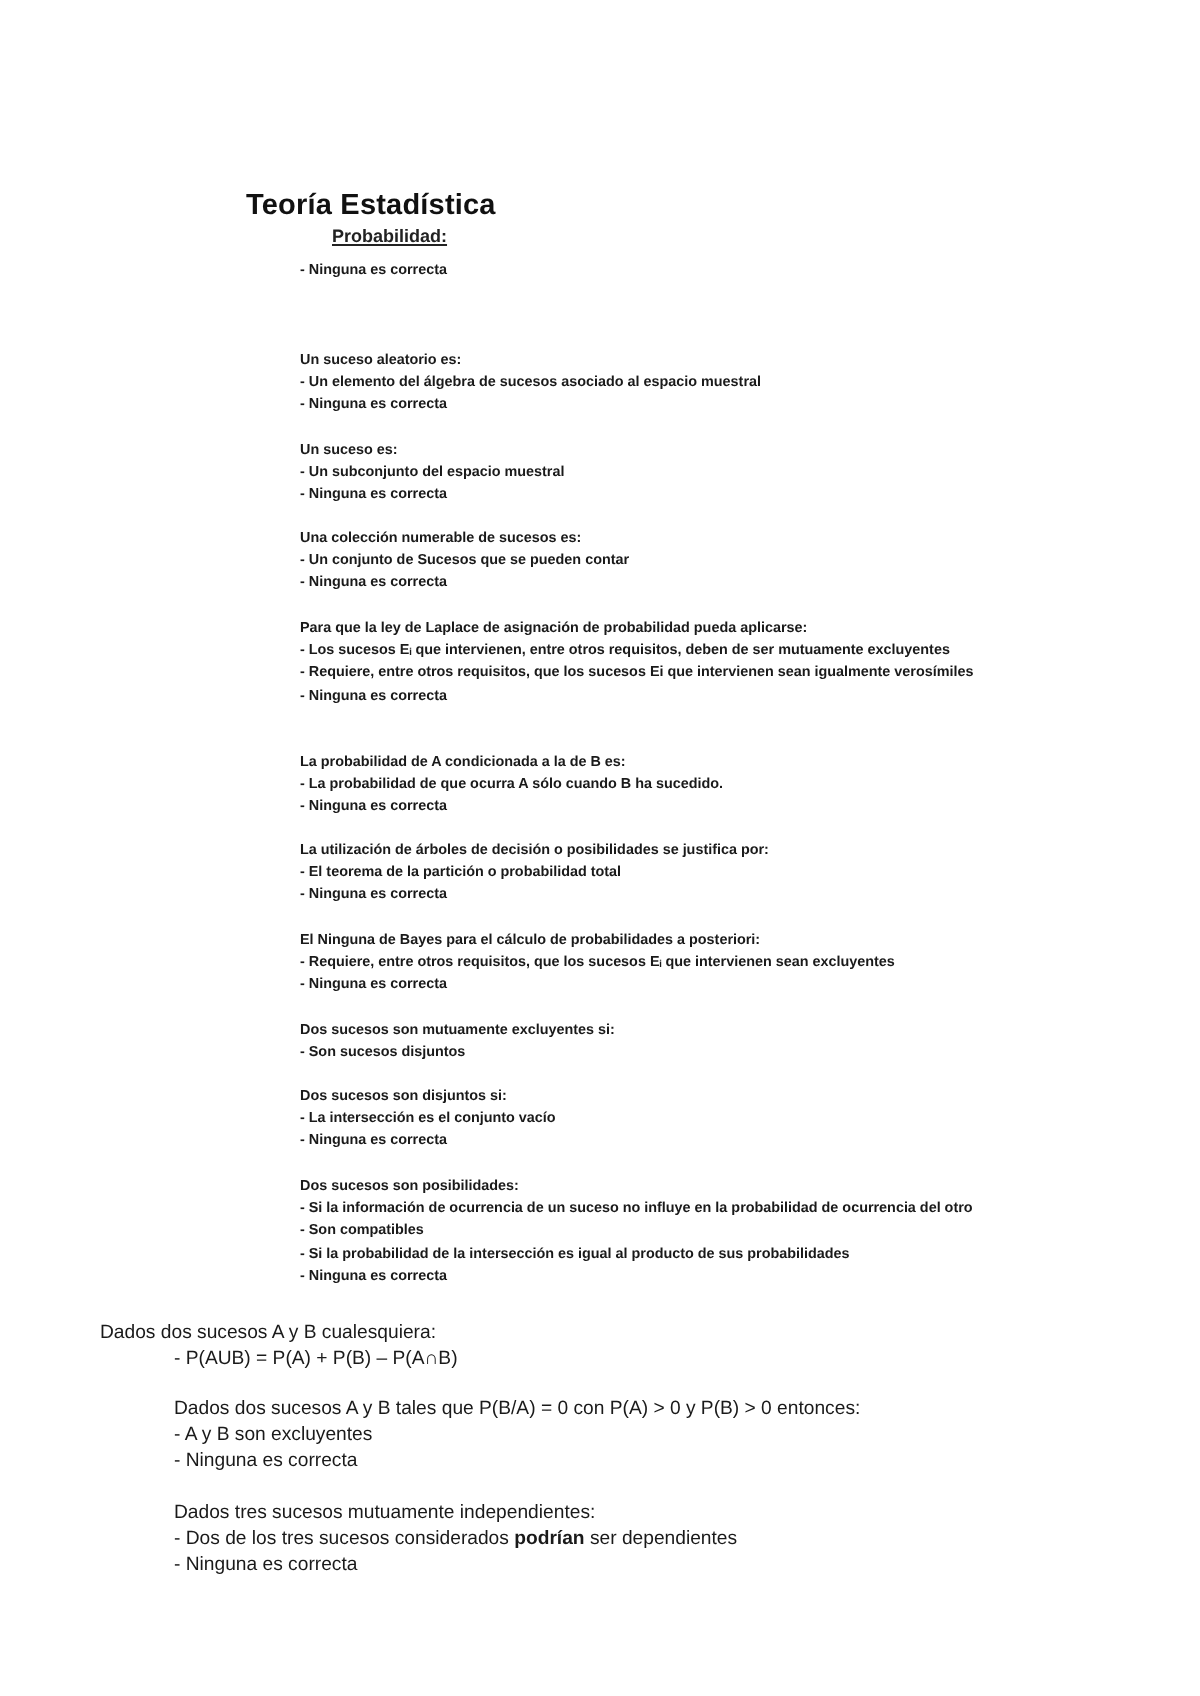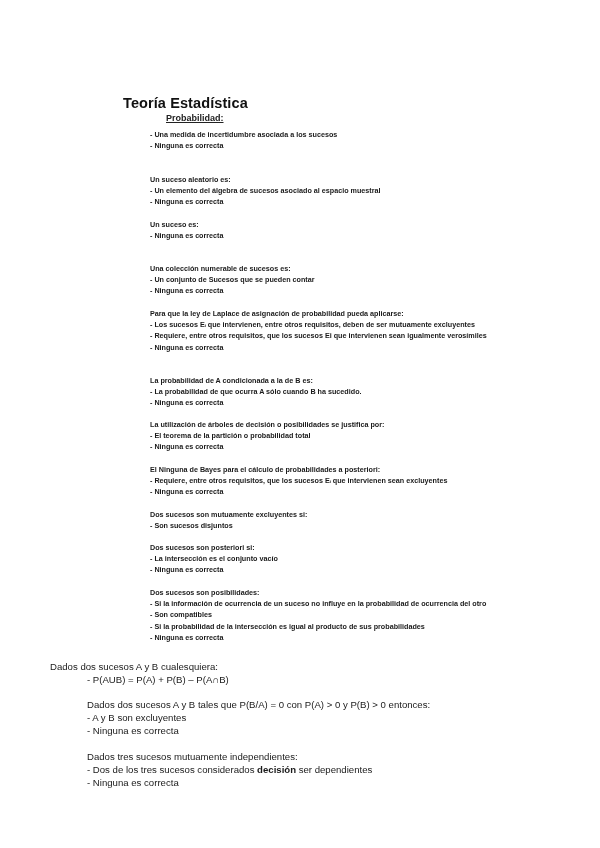--- a/index.html
+++ b/index.html
@@ -16,32 +16,32 @@
   .bold-word { font-weight: bold; }
 </style>
 </head>
 <body>
 
 <div>
   <div class="title">Teoría Estadística</div>
   <div class="subtitle">Probabilidad:</div>
 
   <div class="small" style="top:129px">
-    <p class="o">- Una medida de incertidumbre asociada a los sucesos</p>
     <p class="o">- Ninguna es correcta</p>
   </div>
 
   <div class="small" style="top:174px">
     <p class="q">Un suceso aleatorio es:</p>
     <p class="o">- Un elemento del álgebra de sucesos asociado al espacio muestral</p>
     <p class="o">- Ninguna es correcta</p>
   </div>
 
   <div class="small" style="top:219px">
     <p class="q">Un suceso es:</p>
+    <p class="o">- Un subconjunto del espacio muestral</p>
     <p class="o">- Ninguna es correcta</p>
   </div>
 
   <div class="small" style="top:263px">
     <p class="q">Una colección numerable de sucesos es:</p>
     <p class="o">- Un conjunto de Sucesos que se pueden contar</p>
     <p class="o">- Ninguna es correcta</p>
   </div>
 
   <div class="small" style="top:308px">
@@ -68,21 +68,21 @@
     <p class="o">- Requiere, entre otros requisitos, que los sucesos Eᵢ que intervienen sean excluyentes</p>
     <p class="o">- Ninguna es correcta</p>
   </div>
 
   <div class="small" style="top:509px">
     <p class="q">Dos sucesos son mutuamente excluyentes si:</p>
     <p class="o">- Son sucesos disjuntos</p>
   </div>
 
   <div class="small" style="top:542px">
-    <p class="q">Dos sucesos son posteriori si:</p>
+    <p class="q">Dos sucesos son disjuntos si:</p>
     <p class="o">- La intersección es el conjunto vacío</p>
     <p class="o">- Ninguna es correcta</p>
   </div>
 
   <div class="small" style="top:587px">
     <p class="q">Dos sucesos son posibilidades:</p>
     <p class="o">- Si la información de ocurrencia de un suceso no influye en la probabilidad de ocurrencia del otro</p>
     <p class="o">- Son compatibles</p>
     <p class="o">- Si la probabilidad de la intersección es igual al producto de sus probabilidades</p>
     <p class="o">- Ninguna es correcta</p>
@@ -96,16 +96,16 @@
   </div>
 
   <div class="block big" style="left:87px; top:698px;">
     <p>Dados dos sucesos A y B tales que P(B/A) = 0 con P(A) &gt; 0 y P(B) &gt; 0 entonces:</p>
     <p>- A y B son excluyentes</p>
     <p>- Ninguna es correcta</p>
   </div>
 
   <div class="block big" style="left:87px; top:750px;">
     <p>Dados tres sucesos mutuamente independientes:</p>
-    <p><span>- Dos de los tres sucesos considerados </span><span class="bold-word">decisión</span><span> ser dependientes</span></p>
+    <p><span>- Dos de los tres sucesos considerados </span><span class="bold-word">podrían</span><span> ser dependientes</span></p>
     <p>- Ninguna es correcta</p>
   </div>
 </div>
 
 </body></html>

